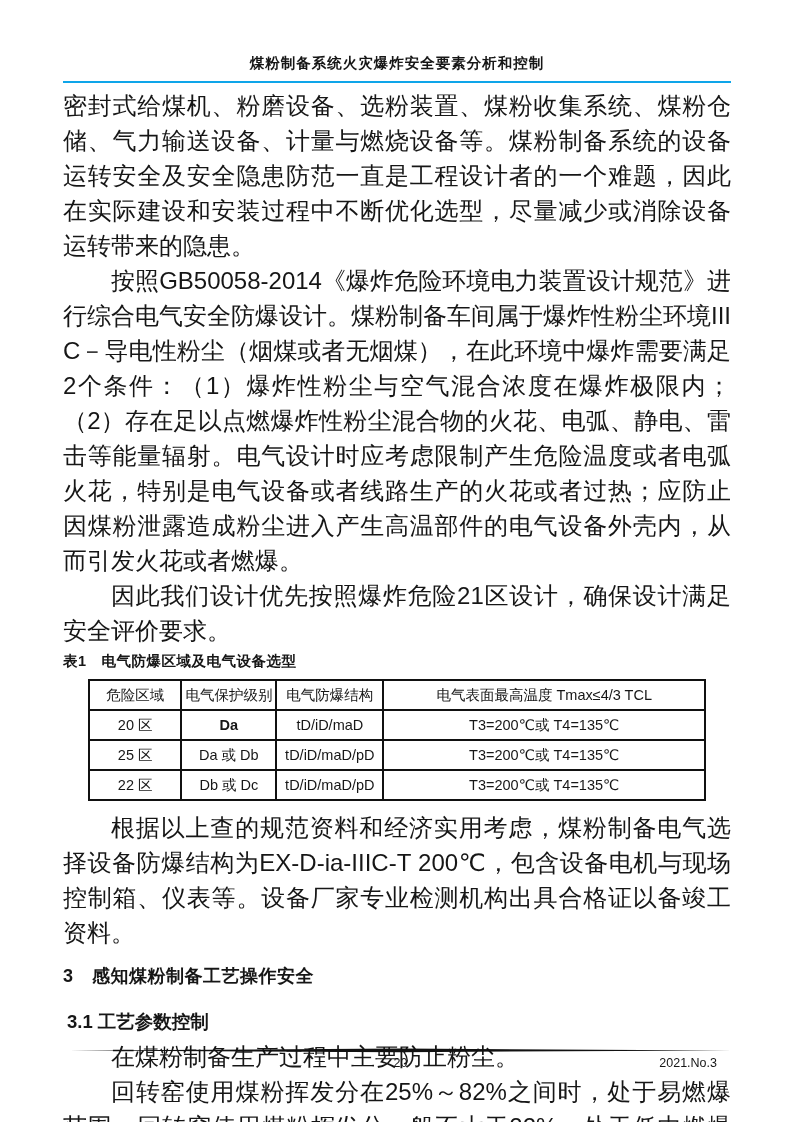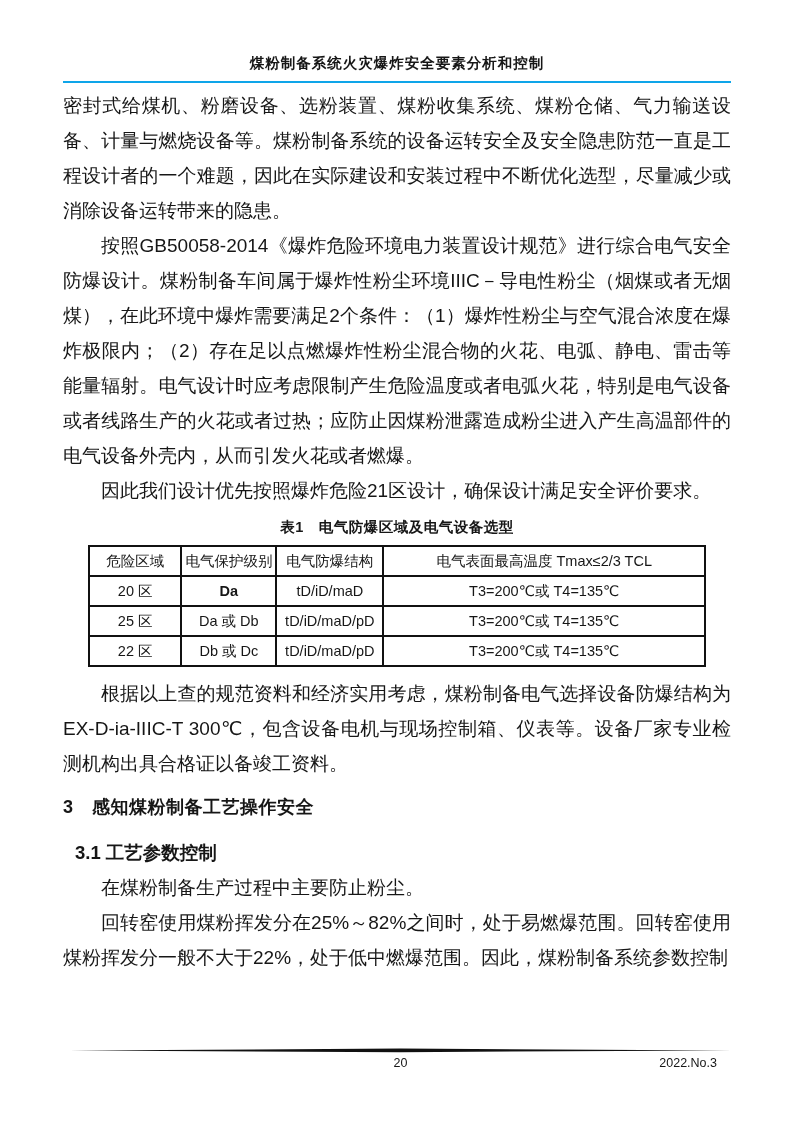--- a/index.html
+++ b/index.html
@@ -23,33 +23,32 @@
     border-bottom: 2px solid #0ea5e9;
   }
   .doc-header .running-title {
     font-size: 14.5px;
     font-weight: 700;
     letter-spacing: 1px;
   }
   
   .content { padding-top: 5px; }
   p.body-par {
-    font-size: 19px;
+    font-size: 24px;
     line-height: 35px;
     text-align: justify;
     text-justify: inter-ideograph;
     word-break: break-all;
   }
   p.indent { text-indent: 2em; }
   
   .table-caption {
-    text-align: center;
     font-size: 14.5px;
     font-weight: 700;
-    margin: 10px 0 8px;
+    margin: 4px 0 8px;
     letter-spacing: 0.5px;
   }
   .table-wrap { padding: 0 25px; }
   table.sel-table {
     width: 100%;
     border-collapse: collapse;
     table-layout: fixed;
   }
   .sel-table th, .sel-table td {
     border: 2px solid #111111;
@@ -70,21 +69,21 @@
   
   h2.section-heading {
     font-size: 18px;
     font-weight: 700;
     margin: 14px 0 21px;
     letter-spacing: 0.5px;
   }
   h3.subsection-heading {
     font-size: 18.5px;
     font-weight: 700;
-    margin: 6px 12px 5px;
+    margin: 6px 4px 5px;
   }
   .after-table { margin-top: 9px; }
   
   .doc-footer {
     position: absolute;
     left: 70px; right: 62px;
     top: 1048px;
   }
   .footer-rule { display: block; width: 100%; height: 5px; }
   .footer-row {
@@ -120,21 +119,21 @@
 
     <div class="table-caption">表1　电气防爆区域及电气设备选型</div>
 
     <div class="table-wrap">
       <table class="sel-table">
         <tbody>
             <tr>
           <th class="c1">危险区域</th>
           <th class="c2">电气保护级别</th>
           <th class="c3">电气防爆结构</th>
-          <th class="c4">电气表面最高温度 Tmax≤2/3 TCL</th>
+          <th class="c4">电气表面最高温度 Tmax≤4/3 TCL</th>
         </tr>
         <tr>
           <td>20 区</td>
           <td class="bold-cell">Da</td>
           <td>tD/iD/maD</td>
           <td>T3=200℃或 T4=135℃</td>
         </tr>
         <tr>
           <td>25 区</td>
           <td>Da 或 Db</td>
@@ -144,35 +143,35 @@
         <tr>
           <td>22 区</td>
           <td>Db 或 Dc</td>
           <td>tD/iD/maD/pD</td>
           <td>T3=200℃或 T4=135℃</td>
         </tr>
       </tbody>
         </table>
     </div>
 
-    <p class="body-par indent after-table">根据以上查的规范资料和经济实用考虑，煤粉制备电气选择设备防爆结构为EX-D-ia-IIIC-T 300℃，包含设备电机与现场控制箱、仪表等。设备厂家专业检测机构出具合格证以备竣工资料。</p>
+    <p class="body-par indent after-table">根据以上查的规范资料和经济实用考虑，煤粉制备电气选择设备防爆结构为EX-D-ia-IIIC-T 200℃，包含设备电机与现场控制箱、仪表等。设备厂家专业检测机构出具合格证以备竣工资料。</p>
 
     <h2 class="section-heading">3　感知煤粉制备工艺操作安全</h2>
 
     <h3 class="subsection-heading">3.1 工艺参数控制</h3>
 
     <p class="body-par indent">在煤粉制备生产过程中主要防止粉尘。</p>
 
     <p class="body-par indent">回转窑使用煤粉挥发分在25%～82%之间时，处于易燃爆范围。回转窑使用煤粉挥发分一般不大于22%，处于低中燃爆范围。因此，煤粉制备系统参数控制</p>
 
   </div>
 
   <div class="doc-footer">
     <svg class="footer-rule" viewBox="0 0 668 5" preserveAspectRatio="none" aria-hidden="true">
       <polygon points="0,2.4 334,0.6 668,2.4 334,4.2" fill="#111111"></polygon>
     </svg>
     <div class="footer-row">
       <span class="page-number">20</span>
-      <span class="issue-label">2022.No.3</span>
+      <span class="issue-label">2021.No.3</span>
     </div>
   </div>
 
 </div>
 
 </body></html>

